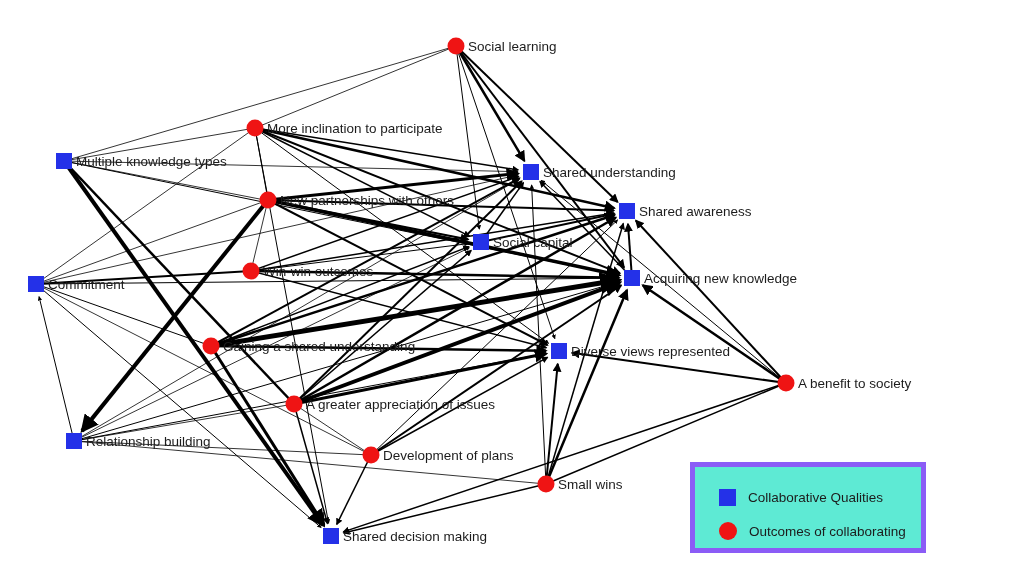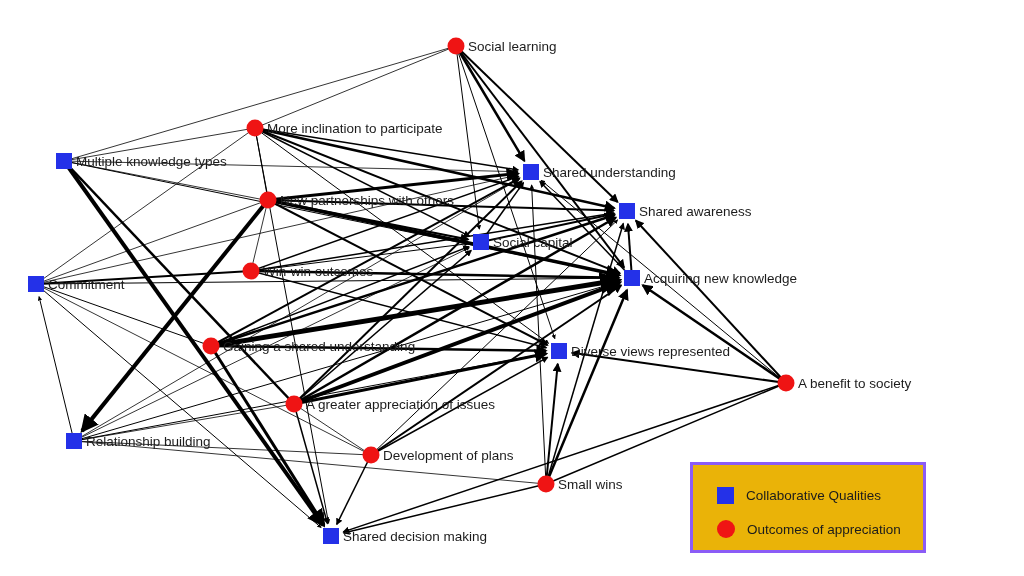--- a/index.html
+++ b/index.html
@@ -1,21 +1,21 @@
 <!DOCTYPE html>
 <html><head>
 <meta charset="utf-8">
 <style>
   html,body{margin:0;padding:0;background:#ffffff;}
   #stage{position:relative;width:1024px;height:576px;background:#ffffff;overflow:hidden;
          font-family:"Liberation Sans",sans-serif;padding-left:16px;}
   #net{position:absolute;left:0;top:0;}
   .node-label{font-family:"Liberation Sans",sans-serif;font-size:13.5px;fill:#1c1c1c;}
   #legend{position:absolute;left:690px;top:462px;width:236px;height:91px;
-          background:#eab308;border:3px solid #8b5cf6;box-sizing:border-box;}
+          background:#5eead4;border:5px solid #8b5cf6;box-sizing:border-box;}
   .legend-row{display:flex;align-items:center;gap:12px;margin:0 0 0 24px;}
   .legend-row.first{margin-top:22px;}
   .legend-row.second{margin-top:16px;}
   .swatch-square{width:17px;height:17px;background:#2431e8;flex:0 0 auto;}
   .swatch-circle{width:18px;height:18px;border-radius:50%;background:#ef1414;flex:0 0 auto;}
   .legend-label{font-size:13.5px;color:#1c1c1c;white-space:nowrap;}
 </style>
 </head>
 <body>
 
@@ -150,16 +150,16 @@
       </g>
   </svg>
 
   <div id="legend">
     <div class="legend-row first">
       <span class="swatch-square"></span>
       <span class="legend-label">Collaborative Qualities</span>
     </div>
     <div class="legend-row second">
       <span class="swatch-circle"></span>
-      <span class="legend-label">Outcomes of appreciation</span>
+      <span class="legend-label">Outcomes of collaborating</span>
     </div>
   </div>
 </div>
 
 </body></html>

